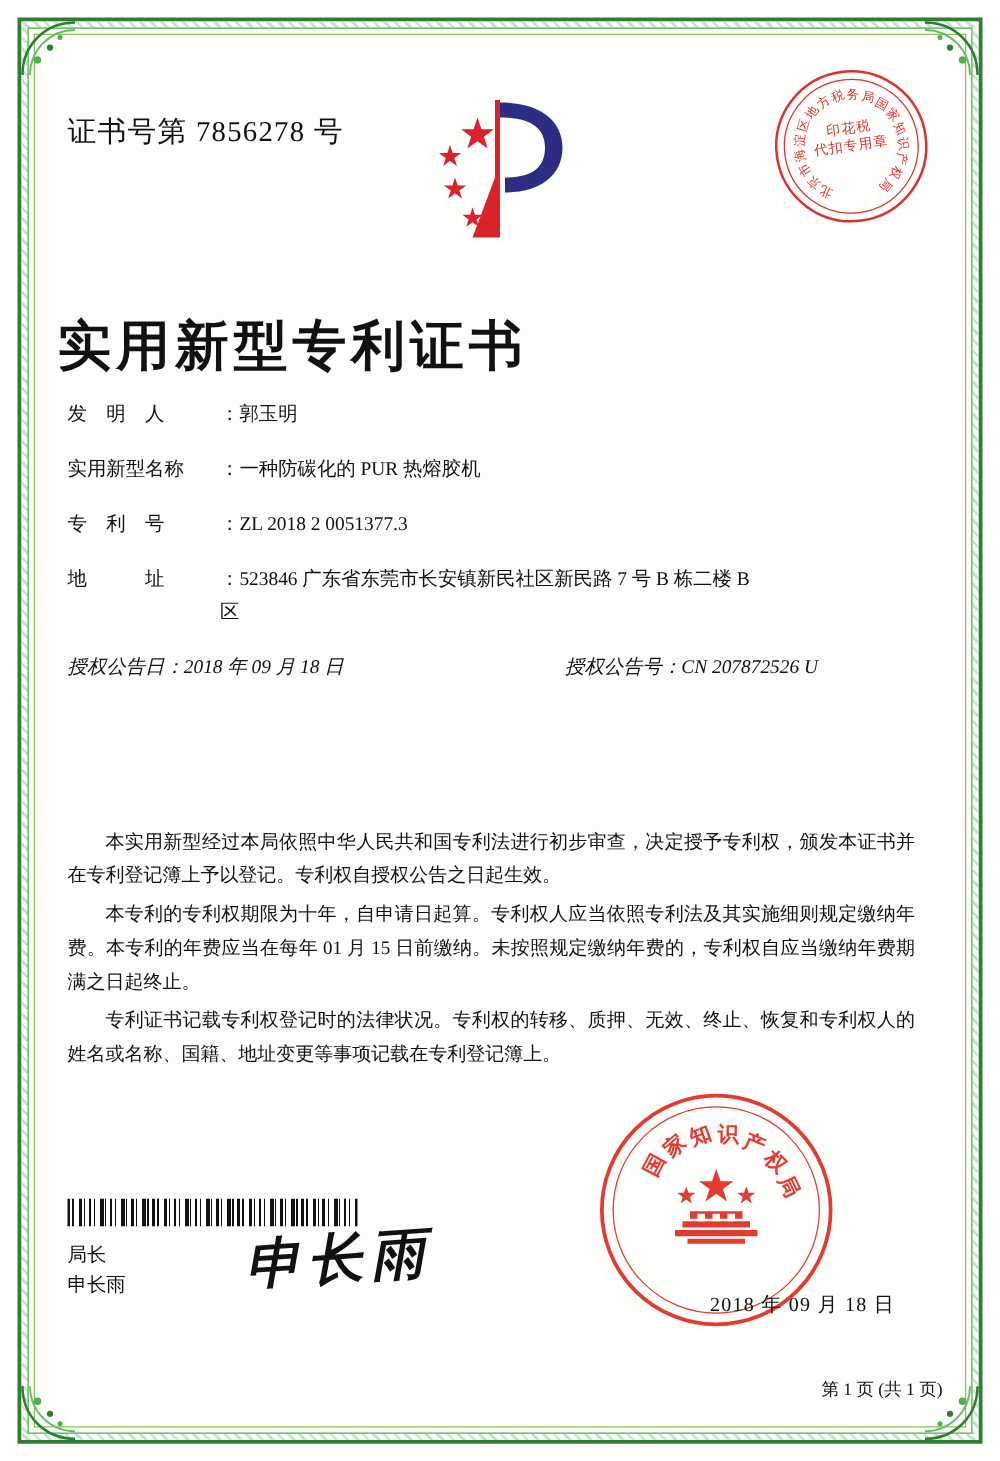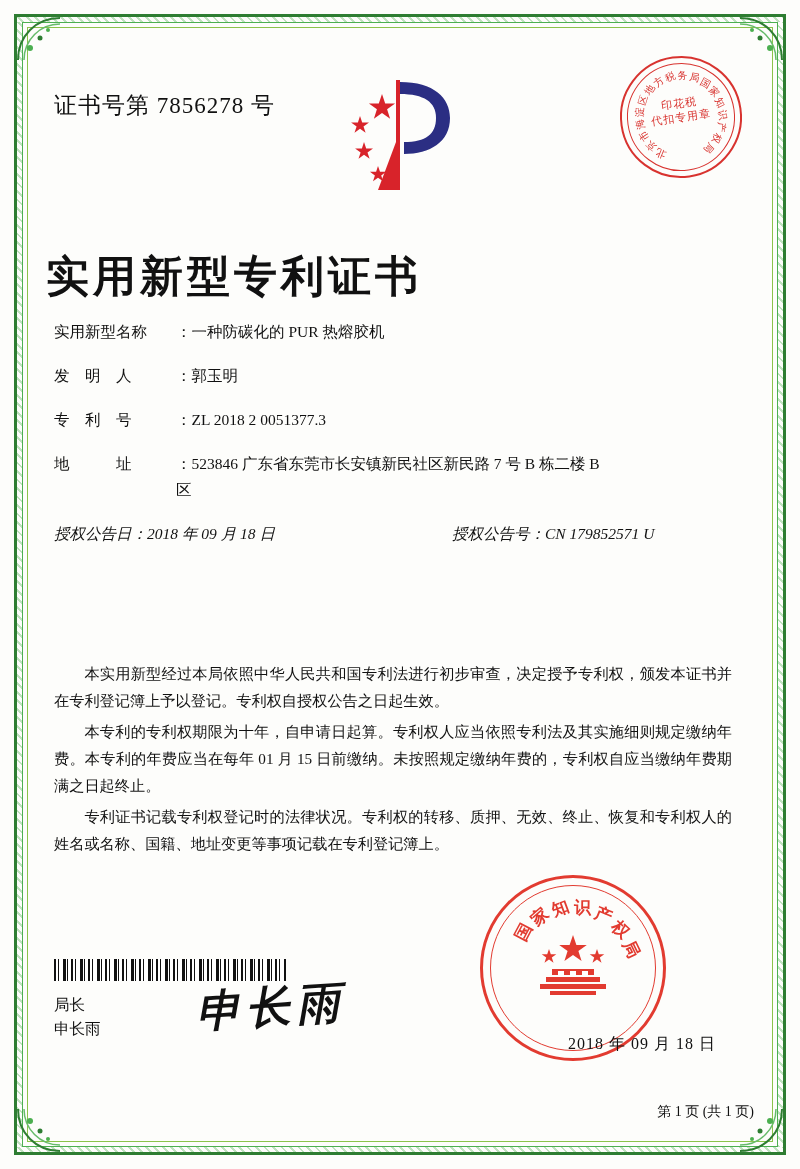--- a/index.html
+++ b/index.html
@@ -326,42 +326,42 @@
         <div>印花税</div>
         <div>代扣专用章</div>
       </div>
     </div>
 
     <div class="title">实用新型专利证书</div>
 
     <div class="fields">
 
       <div class="field-row">
+        <span class="field-label">发　明　人</span><span>：</span><span class="field-value">郭玉明</span>
+      </div>
+
+      <div class="field-row">
         <span class="field-label">实用新型名称</span><span>：</span><span class="field-value">一种防碳化的 PUR 热熔胶机</span>
-      </div>
-
-      <div class="field-row">
-        <span class="field-label">发　明　人</span><span>：</span><span class="field-value">郭玉明</span>
       </div>
 
       <div class="field-row">
         <span class="field-label">专　利　号</span><span>：</span><span class="field-value">ZL 2018 2 0051377.3</span>
       </div>
 
 
 
       <div class="field-row">
         <span class="field-label">地　　　址</span><span>：</span><span class="field-value">523846 广东省东莞市长安镇新民社区新民路 7 号 B 栋二楼 B</span>
         <span class="field-cont">区</span>
       </div>
 
       <div class="row-split">
         <span>授权公告日：</span><span>2018 年 09 月 18 日</span>
         <span class="right-part">
-          <span>授权公告号：</span><span>CN 179852571 U</span>
+          <span>授权公告号：</span><span>CN 207872526 U</span>
         </span>
       </div>
     </div>
 
     <div class="paragraphs">
       <p>本实用新型经过本局依照中华人民共和国专利法进行初步审查，决定授予专利权，颁发本证书并在专利登记簿上予以登记。专利权自授权公告之日起生效。</p>
       <p>本专利的专利权期限为十年，自申请日起算。专利权人应当依照专利法及其实施细则规定缴纳年费。本专利的年费应当在每年 01 月 15 日前缴纳。未按照规定缴纳年费的，专利权自应当缴纳年费期满之日起终止。</p>
       <p>专利证书记载专利权登记时的法律状况。专利权的转移、质押、无效、终止、恢复和专利权人的姓名或名称、国籍、地址变更等事项记载在专利登记簿上。</p>
     </div>
 

